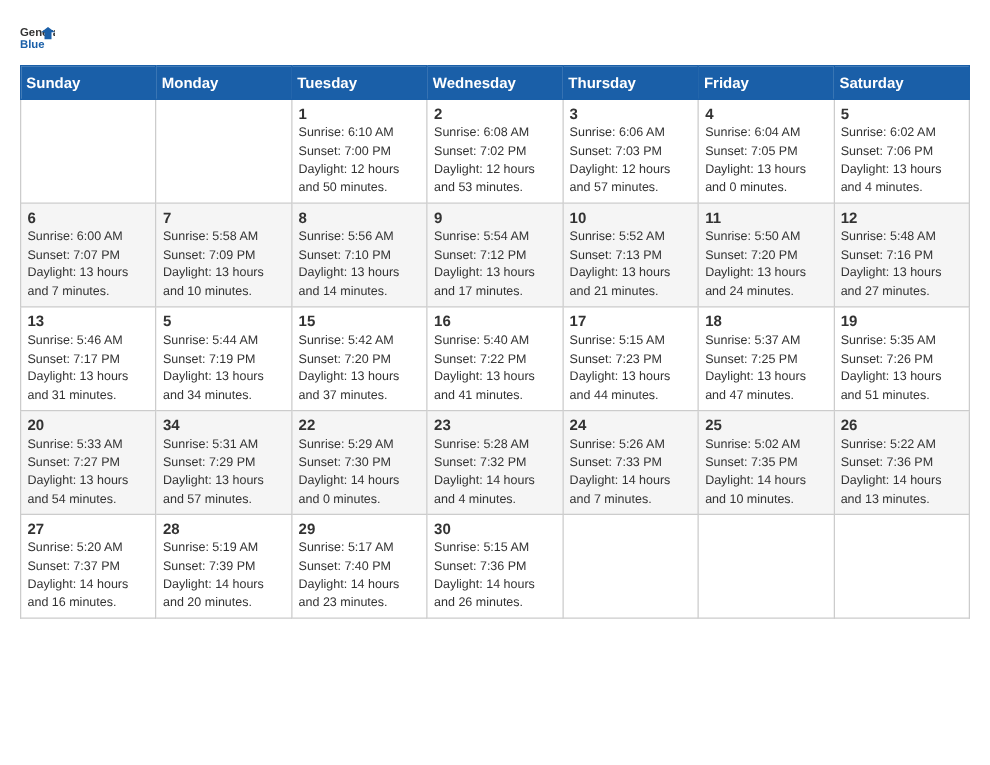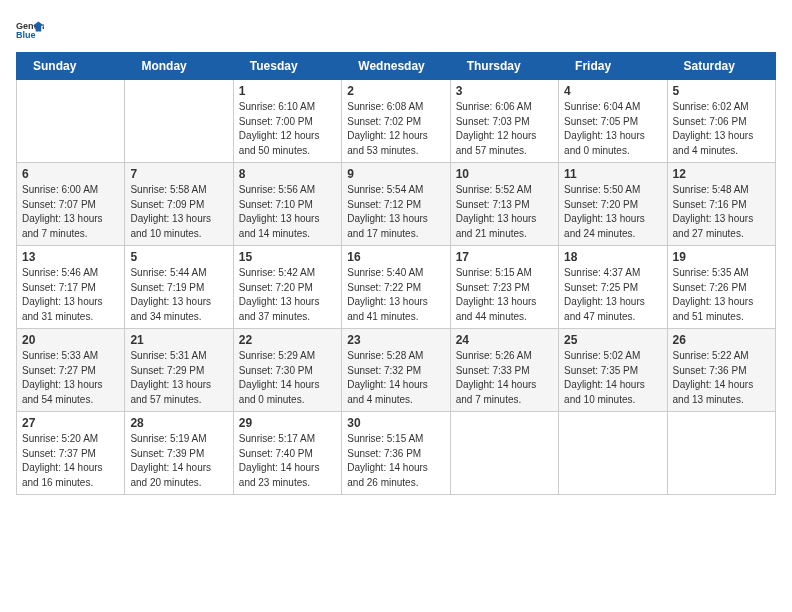--- a/index.html
+++ b/index.html
@@ -40,21 +40,21 @@
     }
     table {
       width: 100%;
       border-collapse: collapse;
     }
     thead tr th {
       background-color: #1a5fa8;
       color: #fff;
       font-size: 12px;
       font-weight: bold;
-      padding: 6px 16px;
+      padding: 6px 4px;
       text-align: left;
       border: 1px solid #1a5fa8;
     }
     tbody tr td {
       border: 1px solid #ccc;
       vertical-align: top;
       padding: 4px 5px;
       width: 108px;
       min-height: 80px;
       font-size: 10.5px;
@@ -215,40 +215,40 @@
 Daylight: 13 hours and 41 minutes.</div>
         </td>
         <td>
           <span class="day-num">17</span>
           <div class="cell-info">Sunrise: 5:15 AM
 Sunset: 7:23 PM
 Daylight: 13 hours and 44 minutes.</div>
         </td>
         <td>
           <span class="day-num">18</span>
-          <div class="cell-info">Sunrise: 4:37 AM
+          <div class="cell-info">Sunrise: 5:37 AM
 Sunset: 7:25 PM
 Daylight: 13 hours and 47 minutes.</div>
         </td>
         <td>
           <span class="day-num">19</span>
           <div class="cell-info">Sunrise: 5:35 AM
 Sunset: 7:26 PM
 Daylight: 13 hours and 51 minutes.</div>
         </td>
       </tr>
       <tr>
         <td>
           <span class="day-num">20</span>
           <div class="cell-info">Sunrise: 5:33 AM
 Sunset: 7:27 PM
 Daylight: 13 hours and 54 minutes.</div>
         </td>
         <td>
-          <span class="day-num">21</span>
+          <span class="day-num">34</span>
           <div class="cell-info">Sunrise: 5:31 AM
 Sunset: 7:29 PM
 Daylight: 13 hours and 57 minutes.</div>
         </td>
         <td>
           <span class="day-num">22</span>
           <div class="cell-info">Sunrise: 5:29 AM
 Sunset: 7:30 PM
 Daylight: 14 hours and 0 minutes.</div>
         </td>

